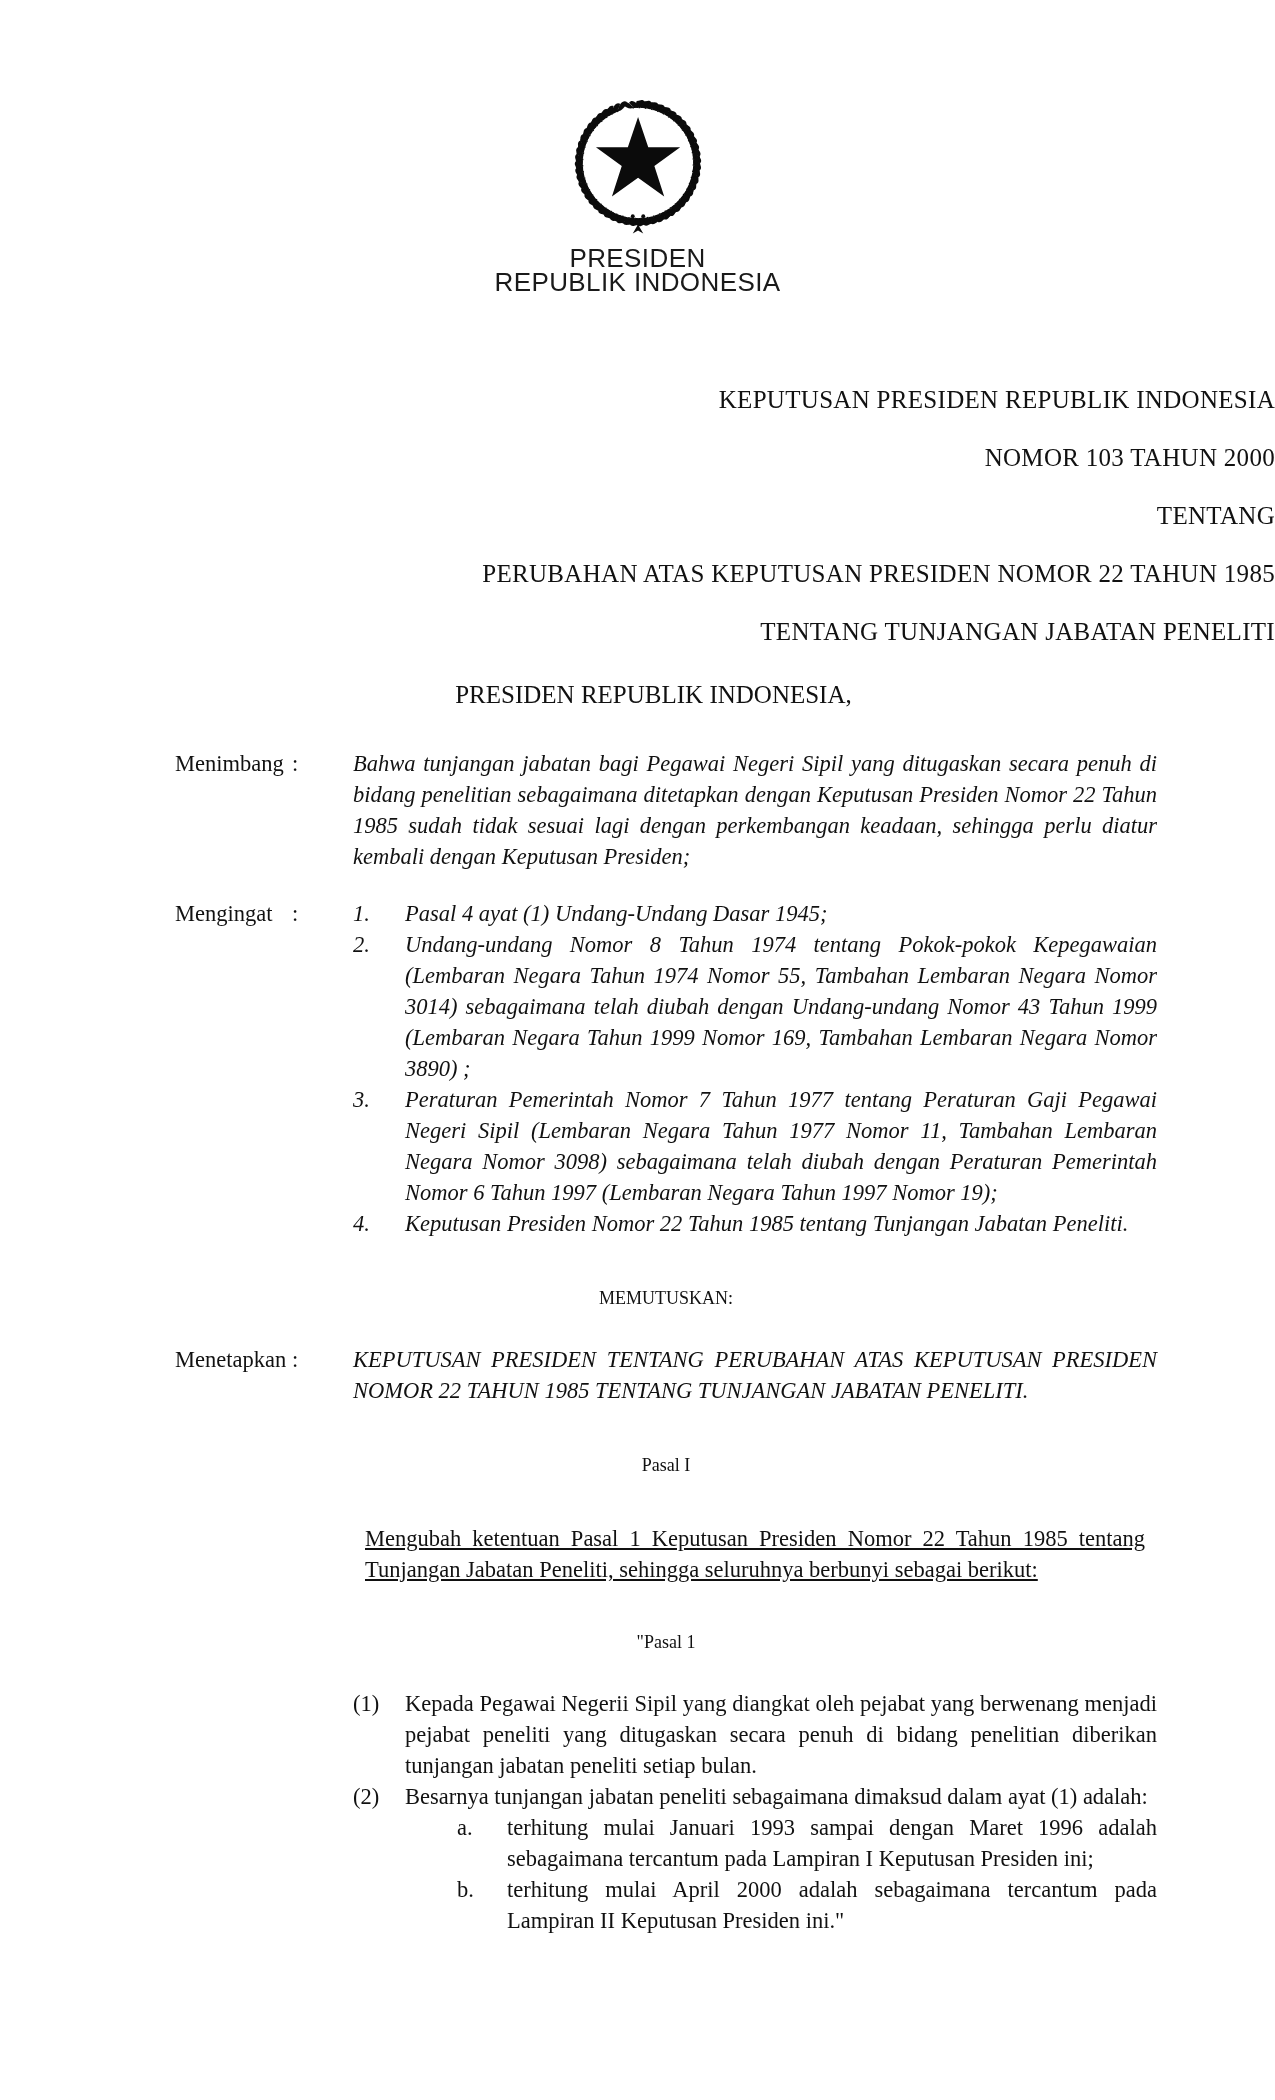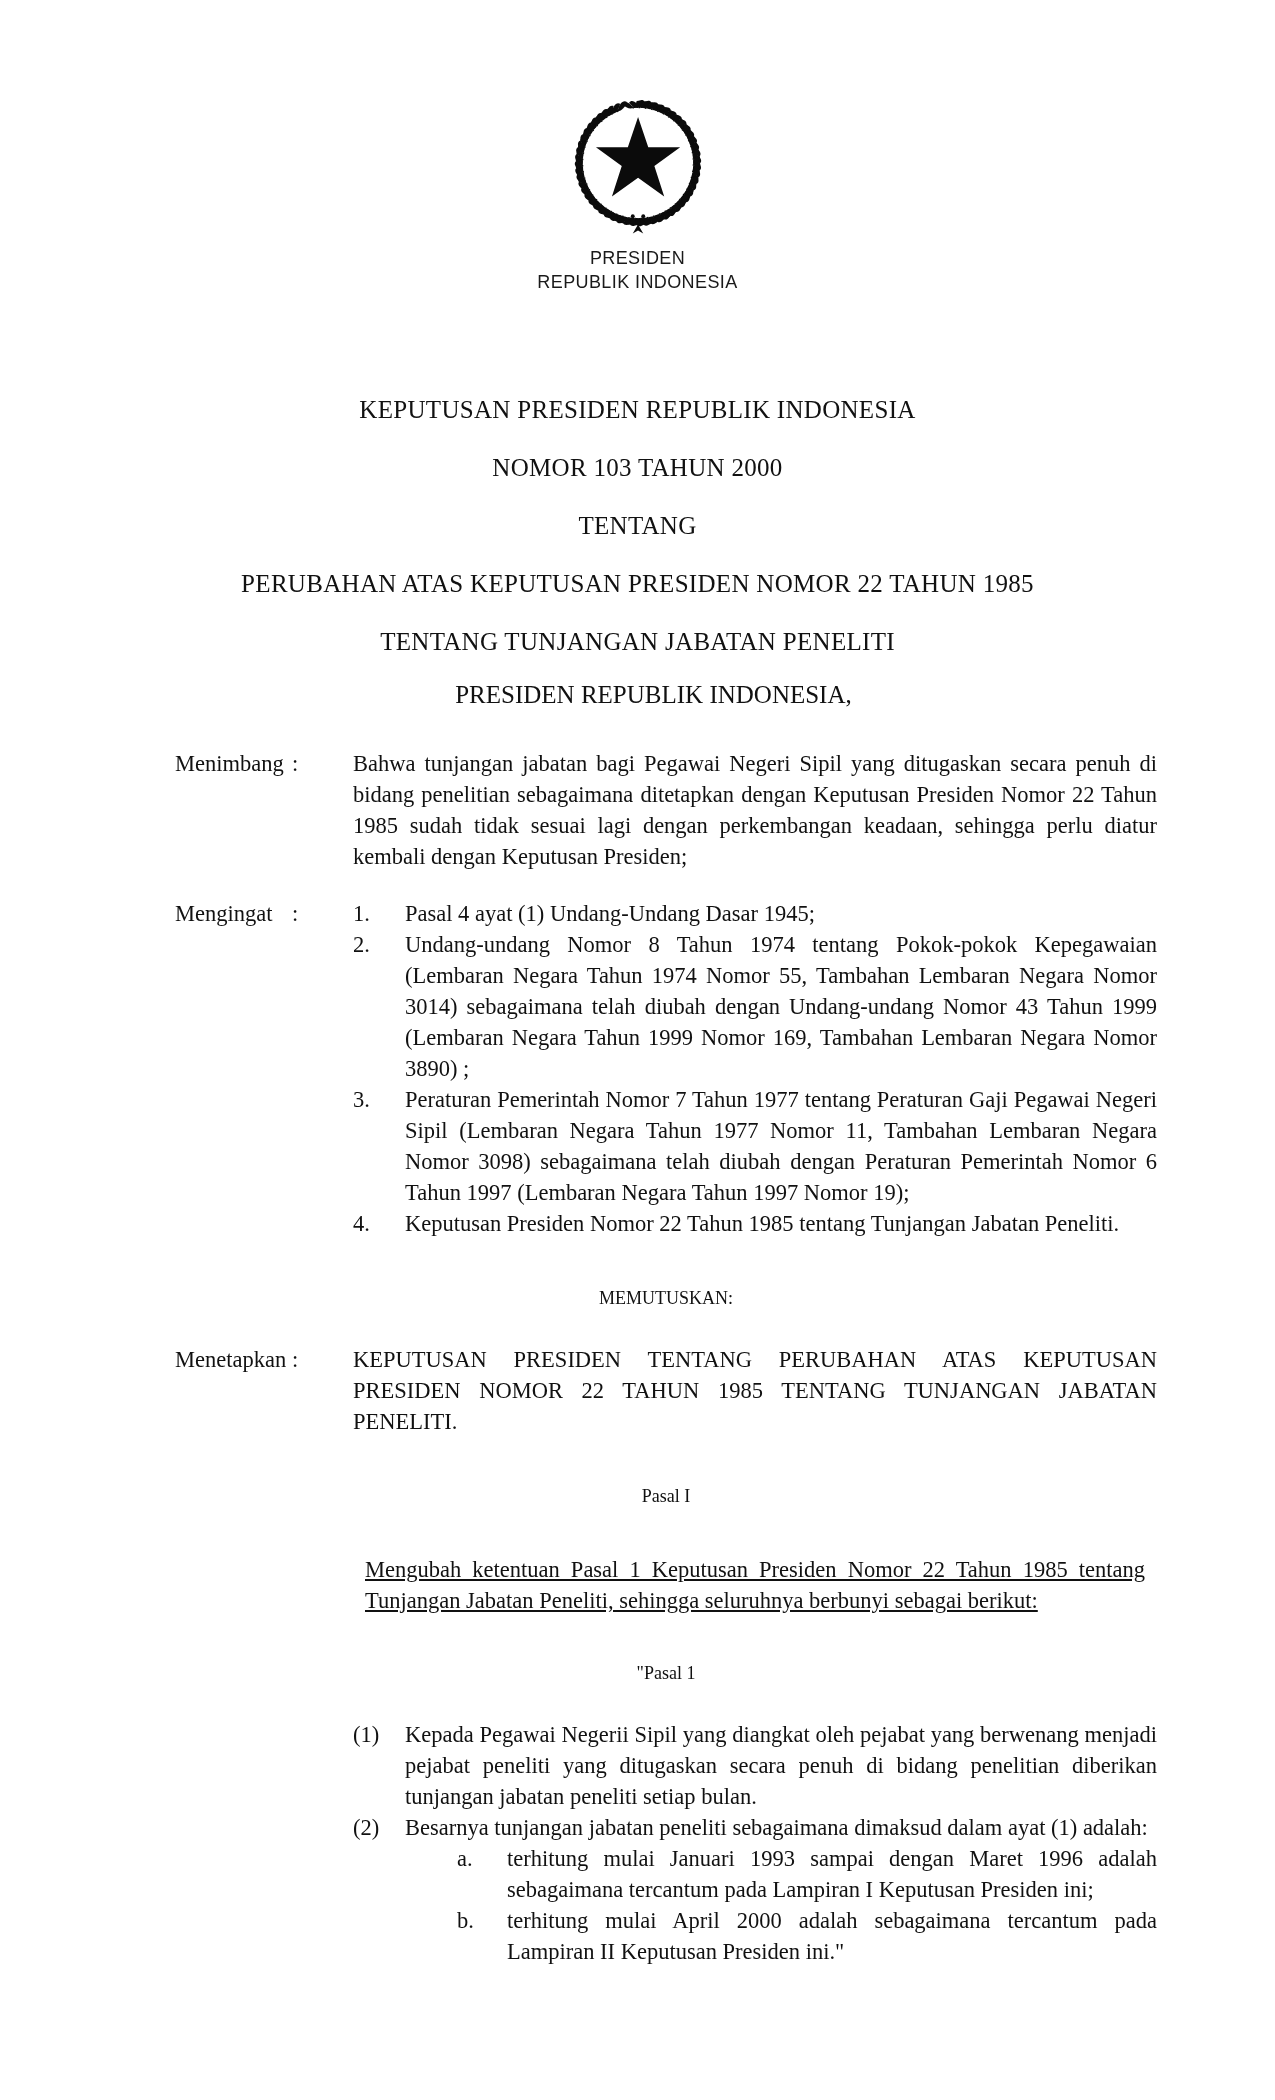--- a/index.html
+++ b/index.html
@@ -33,33 +33,33 @@
   }
   .emblem-svg {
     display: block;
     margin: 0 auto;
     width: 150px;
     height: 150px;
   }
   .emblem-caption {
     margin-top: 8px;
     font-family: "Liberation Sans", "DejaVu Sans", sans-serif;
-    font-size: 18px;
+    font-size: 26px;
     line-height: 24px;
     letter-spacing: 0.4px;
     color: #1a1a1a;
   }
 
   
   .titles {
     position: absolute;
-    top: 395px;
+    top: 385px;
     left: 0;
     width: 1275px;
-    text-align: center;
+    text-align: right;
   }
   .title-line {
     font-size: 25px;
     line-height: 30px;
     letter-spacing: 0.3px;
     margin-bottom: 28px;
     white-space: nowrap;
   }
   .title-line.last { margin-bottom: 0; }
 
@@ -98,20 +98,21 @@
   .clause-label .colon {
     position: absolute;
     left: 117px;
     top: 0;
   }
   .clause-body {
     flex: 1 1 auto;
     padding-left: 48px;
     text-align: justify;
     text-justify: inter-word;
+    font-style: italic;
   }
   .clause-body > p {
     margin: 0;
     text-align: justify;
   }
 
   
   .num-list { margin: 0; padding: 0; list-style: none; }
   .num-list > li {
     position: relative;

